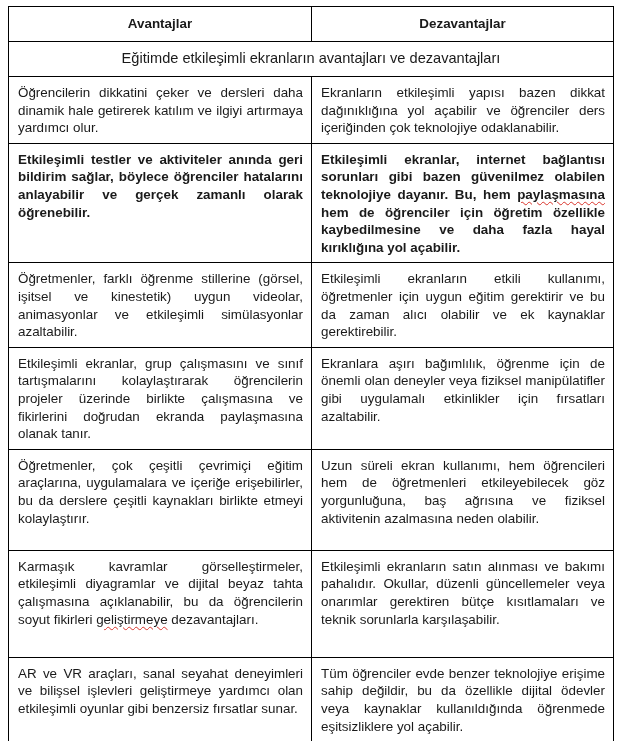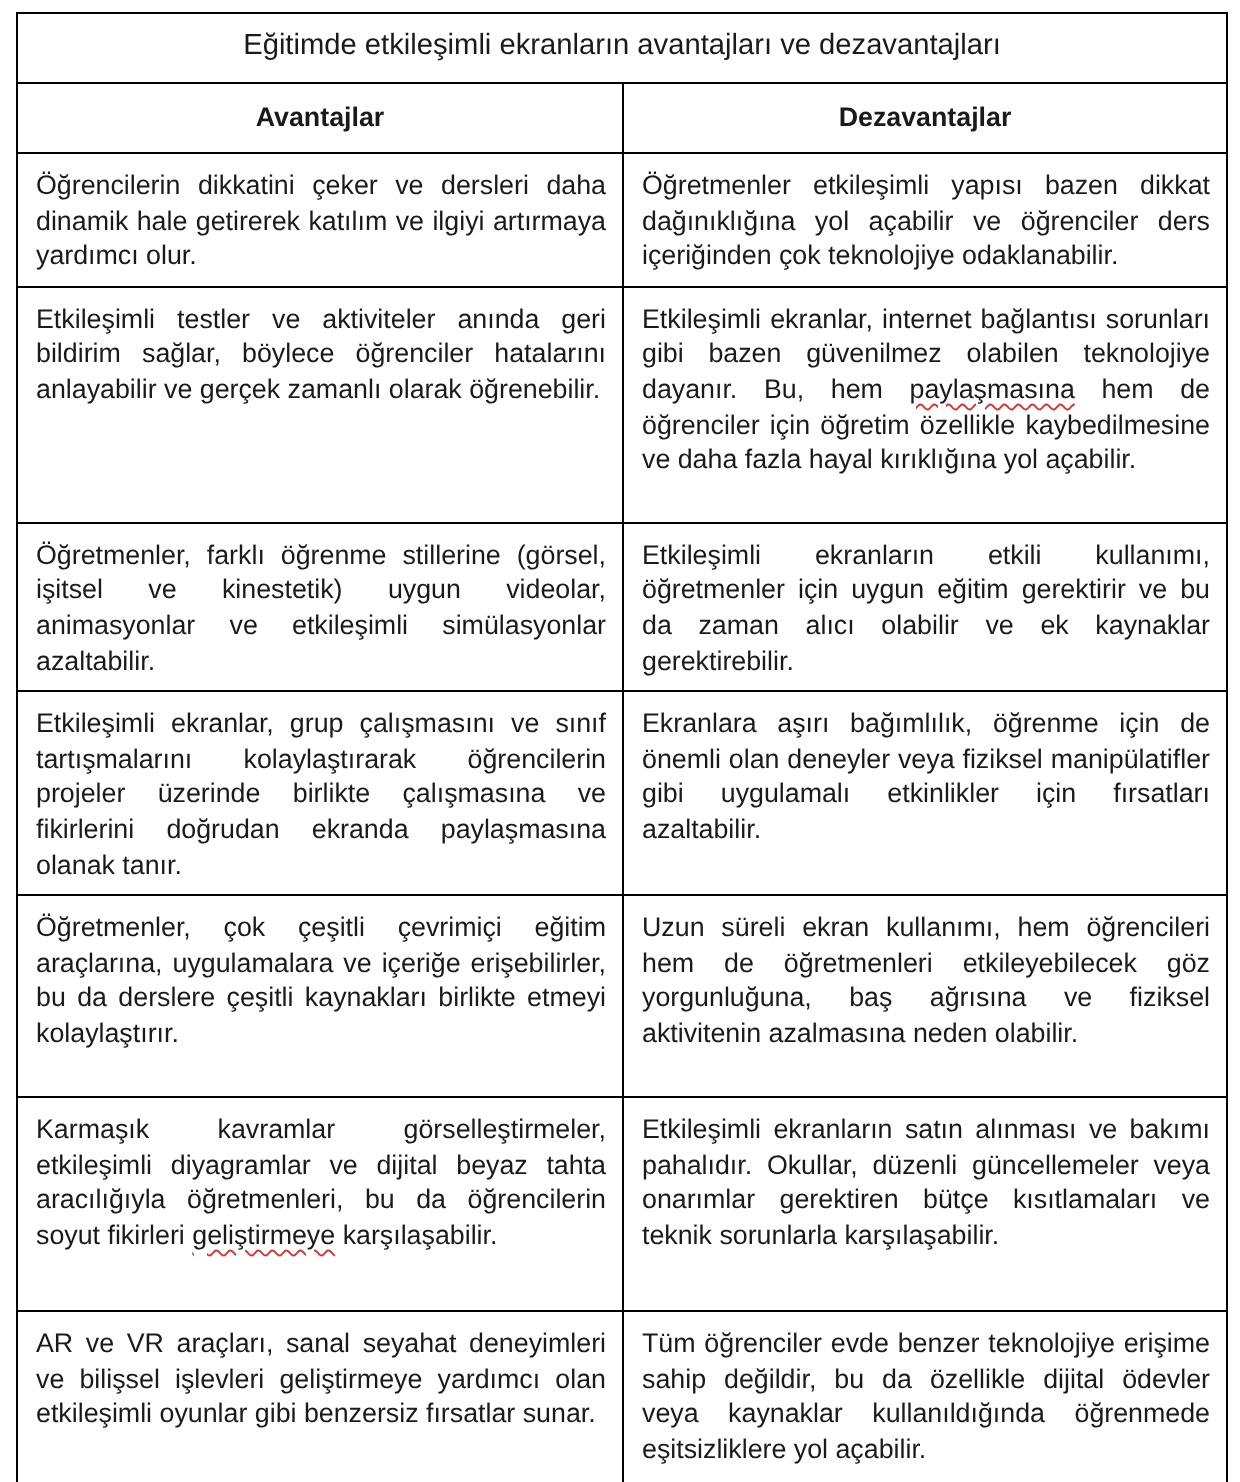--- a/index.html
+++ b/index.html
@@ -12,66 +12,66 @@
   table.doc-table td, table.doc-table th {
     border: 1.5px solid #000; vertical-align: top;
     font-size: 13.4px; line-height: 17.6px;
   }
   .title-cell { text-align: center; font-weight: normal; height: 34px; padding: 0; vertical-align: middle !important; font-size: 14.6px !important; }
   .head-cell { text-align: center; font-weight: bold; height: 34px; padding: 0; vertical-align: middle !important; font-size: 13.4px; }
   col.c1 { width: 303px; }
   col.c2 { width: 302px; }
   td.body-cell { padding: 7px 8px 6px 9px; text-align: justify; text-align-last: left; }
   tr.r1 td { height: 52px; }
-  tr.r2 td { height: 104px; }
+  tr.r2 td { height: 104px; font-weight: bold; }
   tr.r3 td { height: 70px; }
   tr.r4 td { height: 88px; }
   tr.r5 td { height: 87px; }
   tr.r6 td { height: 93px; }
   tr.r7 td { height: 73px; }
   .spell { text-decoration: underline wavy #d9342b; text-decoration-thickness: 1px; text-underline-offset: 2px; }
 </style>
 </head>
 <body>
 
 <table class="doc-table">
   <colgroup>
       <col class="c1">
       <col class="c2">
     </colgroup>
   <tbody>
       <tr>
-    <th colspan="2" class="title-cell">Eğitimde etkileşimli ekranların avantajları ve dezavantajları</th>
-  </tr>
-  <tr>
     <th class="head-cell">Avantajlar</th>
     <th class="head-cell">Dezavantajlar</th>
   </tr>
+  <tr>
+    <th colspan="2" class="title-cell">Eğitimde etkileşimli ekranların avantajları ve dezavantajları</th>
+  </tr>
   <tr class="r1">
     <td class="body-cell">Öğrencilerin dikkatini çeker ve dersleri daha dinamik hale getirerek katılım ve ilgiyi artırmaya yardımcı olur.</td>
-    <td class="body-cell">Öğretmenler etkileşimli yapısı bazen dikkat dağınıklığına yol açabilir ve öğrenciler ders içeriğinden çok teknolojiye odaklanabilir.</td>
+    <td class="body-cell">Ekranların etkileşimli yapısı bazen dikkat dağınıklığına yol açabilir ve öğrenciler ders içeriğinden çok teknolojiye odaklanabilir.</td>
   </tr>
   <tr class="r2">
     <td class="body-cell">Etkileşimli testler ve aktiviteler anında geri bildirim sağlar, böylece öğrenciler hatalarını anlayabilir ve gerçek zamanlı olarak öğrenebilir.</td>
     <td class="body-cell"><span>Etkileşimli ekranlar, internet bağlantısı sorunları gibi bazen güvenilmez olabilen teknolojiye dayanır. Bu, hem </span><span class="spell">paylaşmasına</span><span> hem de öğrenciler için öğretim özellikle kaybedilmesine ve daha fazla hayal kırıklığına yol açabilir.</span></td>
   </tr>
   <tr class="r3">
     <td class="body-cell">Öğretmenler, farklı öğrenme stillerine (görsel, işitsel ve kinestetik) uygun videolar, animasyonlar ve etkileşimli simülasyonlar azaltabilir.</td>
     <td class="body-cell">Etkileşimli ekranların etkili kullanımı, öğretmenler için uygun eğitim gerektirir ve bu da zaman alıcı olabilir ve ek kaynaklar gerektirebilir.</td>
   </tr>
   <tr class="r4">
     <td class="body-cell">Etkileşimli ekranlar, grup çalışmasını ve sınıf tartışmalarını kolaylaştırarak öğrencilerin projeler üzerinde birlikte çalışmasına ve fikirlerini doğrudan ekranda paylaşmasına olanak tanır.</td>
     <td class="body-cell">Ekranlara aşırı bağımlılık, öğrenme için de önemli olan deneyler veya fiziksel manipülatifler gibi uygulamalı etkinlikler için fırsatları azaltabilir.</td>
   </tr>
   <tr class="r5">
     <td class="body-cell">Öğretmenler, çok çeşitli çevrimiçi eğitim araçlarına, uygulamalara ve içeriğe erişebilirler, bu da derslere çeşitli kaynakları birlikte etmeyi kolaylaştırır.</td>
     <td class="body-cell">Uzun süreli ekran kullanımı, hem öğrencileri hem de öğretmenleri etkileyebilecek göz yorgunluğuna, baş ağrısına ve fiziksel aktivitenin azalmasına neden olabilir.</td>
   </tr>
   <tr class="r6">
-    <td class="body-cell"><span>Karmaşık kavramlar görselleştirmeler, etkileşimli diyagramlar ve dijital beyaz tahta aracılığıyla öğretmenleri, bu da öğrencilerin soyut fikirleri </span><span class="spell">geliştirmeye</span><span> karşılaşabilir.</span></td>
+    <td class="body-cell"><span>Karmaşık kavramlar görselleştirmeler, etkileşimli diyagramlar ve dijital beyaz tahta çalışmasına açıklanabilir, bu da öğrencilerin soyut fikirleri </span><span class="spell">geliştirmeye</span><span> dezavantajları.</span></td>
     <td class="body-cell">Etkileşimli ekranların satın alınması ve bakımı pahalıdır. Okullar, düzenli güncellemeler veya onarımlar gerektiren bütçe kısıtlamaları ve teknik sorunlarla karşılaşabilir.</td>
   </tr>
   <tr class="r7">
     <td class="body-cell">AR ve VR araçları, sanal seyahat deneyimleri ve bilişsel işlevleri geliştirmeye yardımcı olan etkileşimli oyunlar gibi benzersiz fırsatlar sunar.</td>
     <td class="body-cell">Tüm öğrenciler evde benzer teknolojiye erişime sahip değildir, bu da özellikle dijital ödevler veya kaynaklar kullanıldığında öğrenmede eşitsizliklere yol açabilir.</td>
   </tr>
 </tbody>
   </table>
 
 </body></html>

